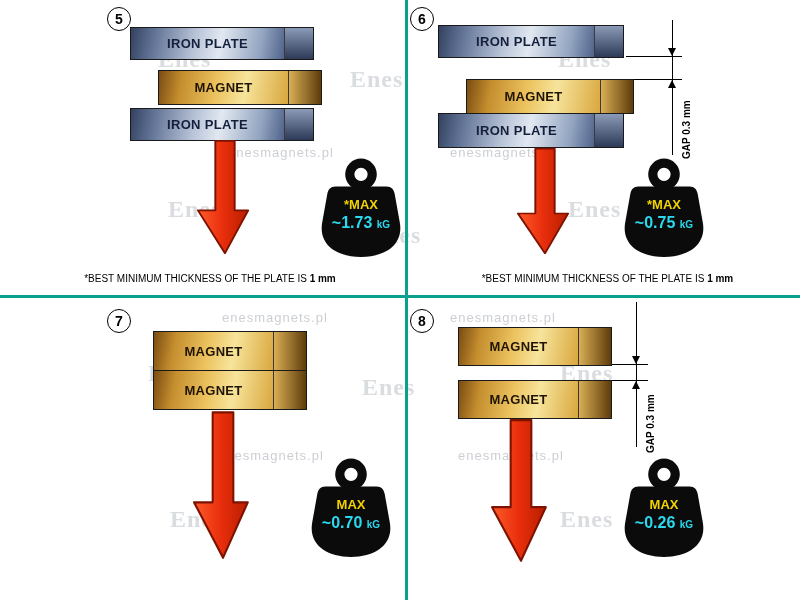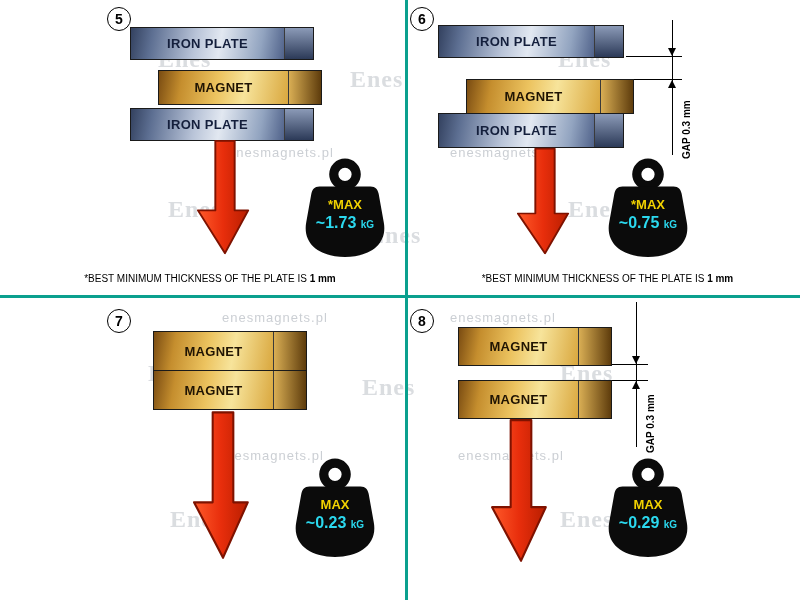--- a/index.html
+++ b/index.html
@@ -24,21 +24,21 @@
   .bar .cap{border-left:1px solid #3a3a3a;}
   .iron .face{background:linear-gradient(100deg,#33415f 0%,#5d6f92 14%,#b9c4d8 42%,#e2e8f1 58%,#92a4c0 84%,#50628a 100%);
               color:#141f3c;}
   .iron .cap{width:28px;background:linear-gradient(180deg,#8b9ab7,#2c3a58);}
   .magnet .face{background:linear-gradient(100deg,#7a4c12 0%,#c58e2e 18%,#ecc35f 45%,#f7e49b 66%,#d9a73e 100%);
                 color:#201403;}
   .magnet .cap{width:32px;background:linear-gradient(90deg,#d9ae54,#5e3c0c);}
   
   .arrow{position:absolute;z-index:2;}
   
-  .weight{position:absolute;width:84px;height:102px;z-index:3;}
+  .weight{position:absolute;width:84px;height:102px;z-index:3;margin-left:16px;}
   .weight svg{position:absolute;left:0;top:0;width:100%;height:100%;}
   .wt-label{position:absolute;top:39px;left:0;width:100%;text-align:center;
             color:#f2d200;font-weight:bold;font-size:13px;z-index:2;}
   .wt-val{position:absolute;top:56px;left:0;width:100%;text-align:center;
           color:#2bd9ef;font-weight:bold;font-size:16px;z-index:2;}
   .wt-val .unit{font-size:10px;}
   
   .footnote{position:absolute;font-size:10px;color:#000;text-align:center;z-index:2;}
   
   .dim{position:absolute;z-index:3;}
@@ -199,21 +199,21 @@
 
     <svg class="arrow" style="left:192px;top:410px;width:62px;height:150px" viewBox="0 0 60 130" preserveAspectRatio="none">
         <use href="#arrow-dn"></use>
       </svg>
 
     <div class="weight" style="left:293px;top:458px">
       <svg viewBox="0 0 80 100">
           <use href="#kb"></use>
         </svg>
       <div class="wt-label">MAX</div>
-      <div class="wt-val"><span>~0.23</span> <span class="unit">kG</span></div>
+      <div class="wt-val"><span>~0.70</span> <span class="unit">kG</span></div>
     </div>
   </div>
 
   <div>
     <div class="numbadge" style="left:410px;top:309px">8</div>
 
     <div class="bar magnet" style="left:458px;top:327px;width:152px;height:37px">
       <div class="face">
           <span>MAGNET</span>
         </div>
@@ -237,17 +237,17 @@
 
     <svg class="arrow" style="left:490px;top:418px;width:62px;height:145px" viewBox="0 0 60 130" preserveAspectRatio="none">
         <use href="#arrow-dn"></use>
       </svg>
 
     <div class="weight" style="left:606px;top:458px">
       <svg viewBox="0 0 80 100">
           <use href="#kb"></use>
         </svg>
       <div class="wt-label">MAX</div>
-      <div class="wt-val"><span>~0.29</span> <span class="unit">kG</span></div>
+      <div class="wt-val"><span>~0.26</span> <span class="unit">kG</span></div>
     </div>
   </div>
 
 </div>
 
 </body></html>

